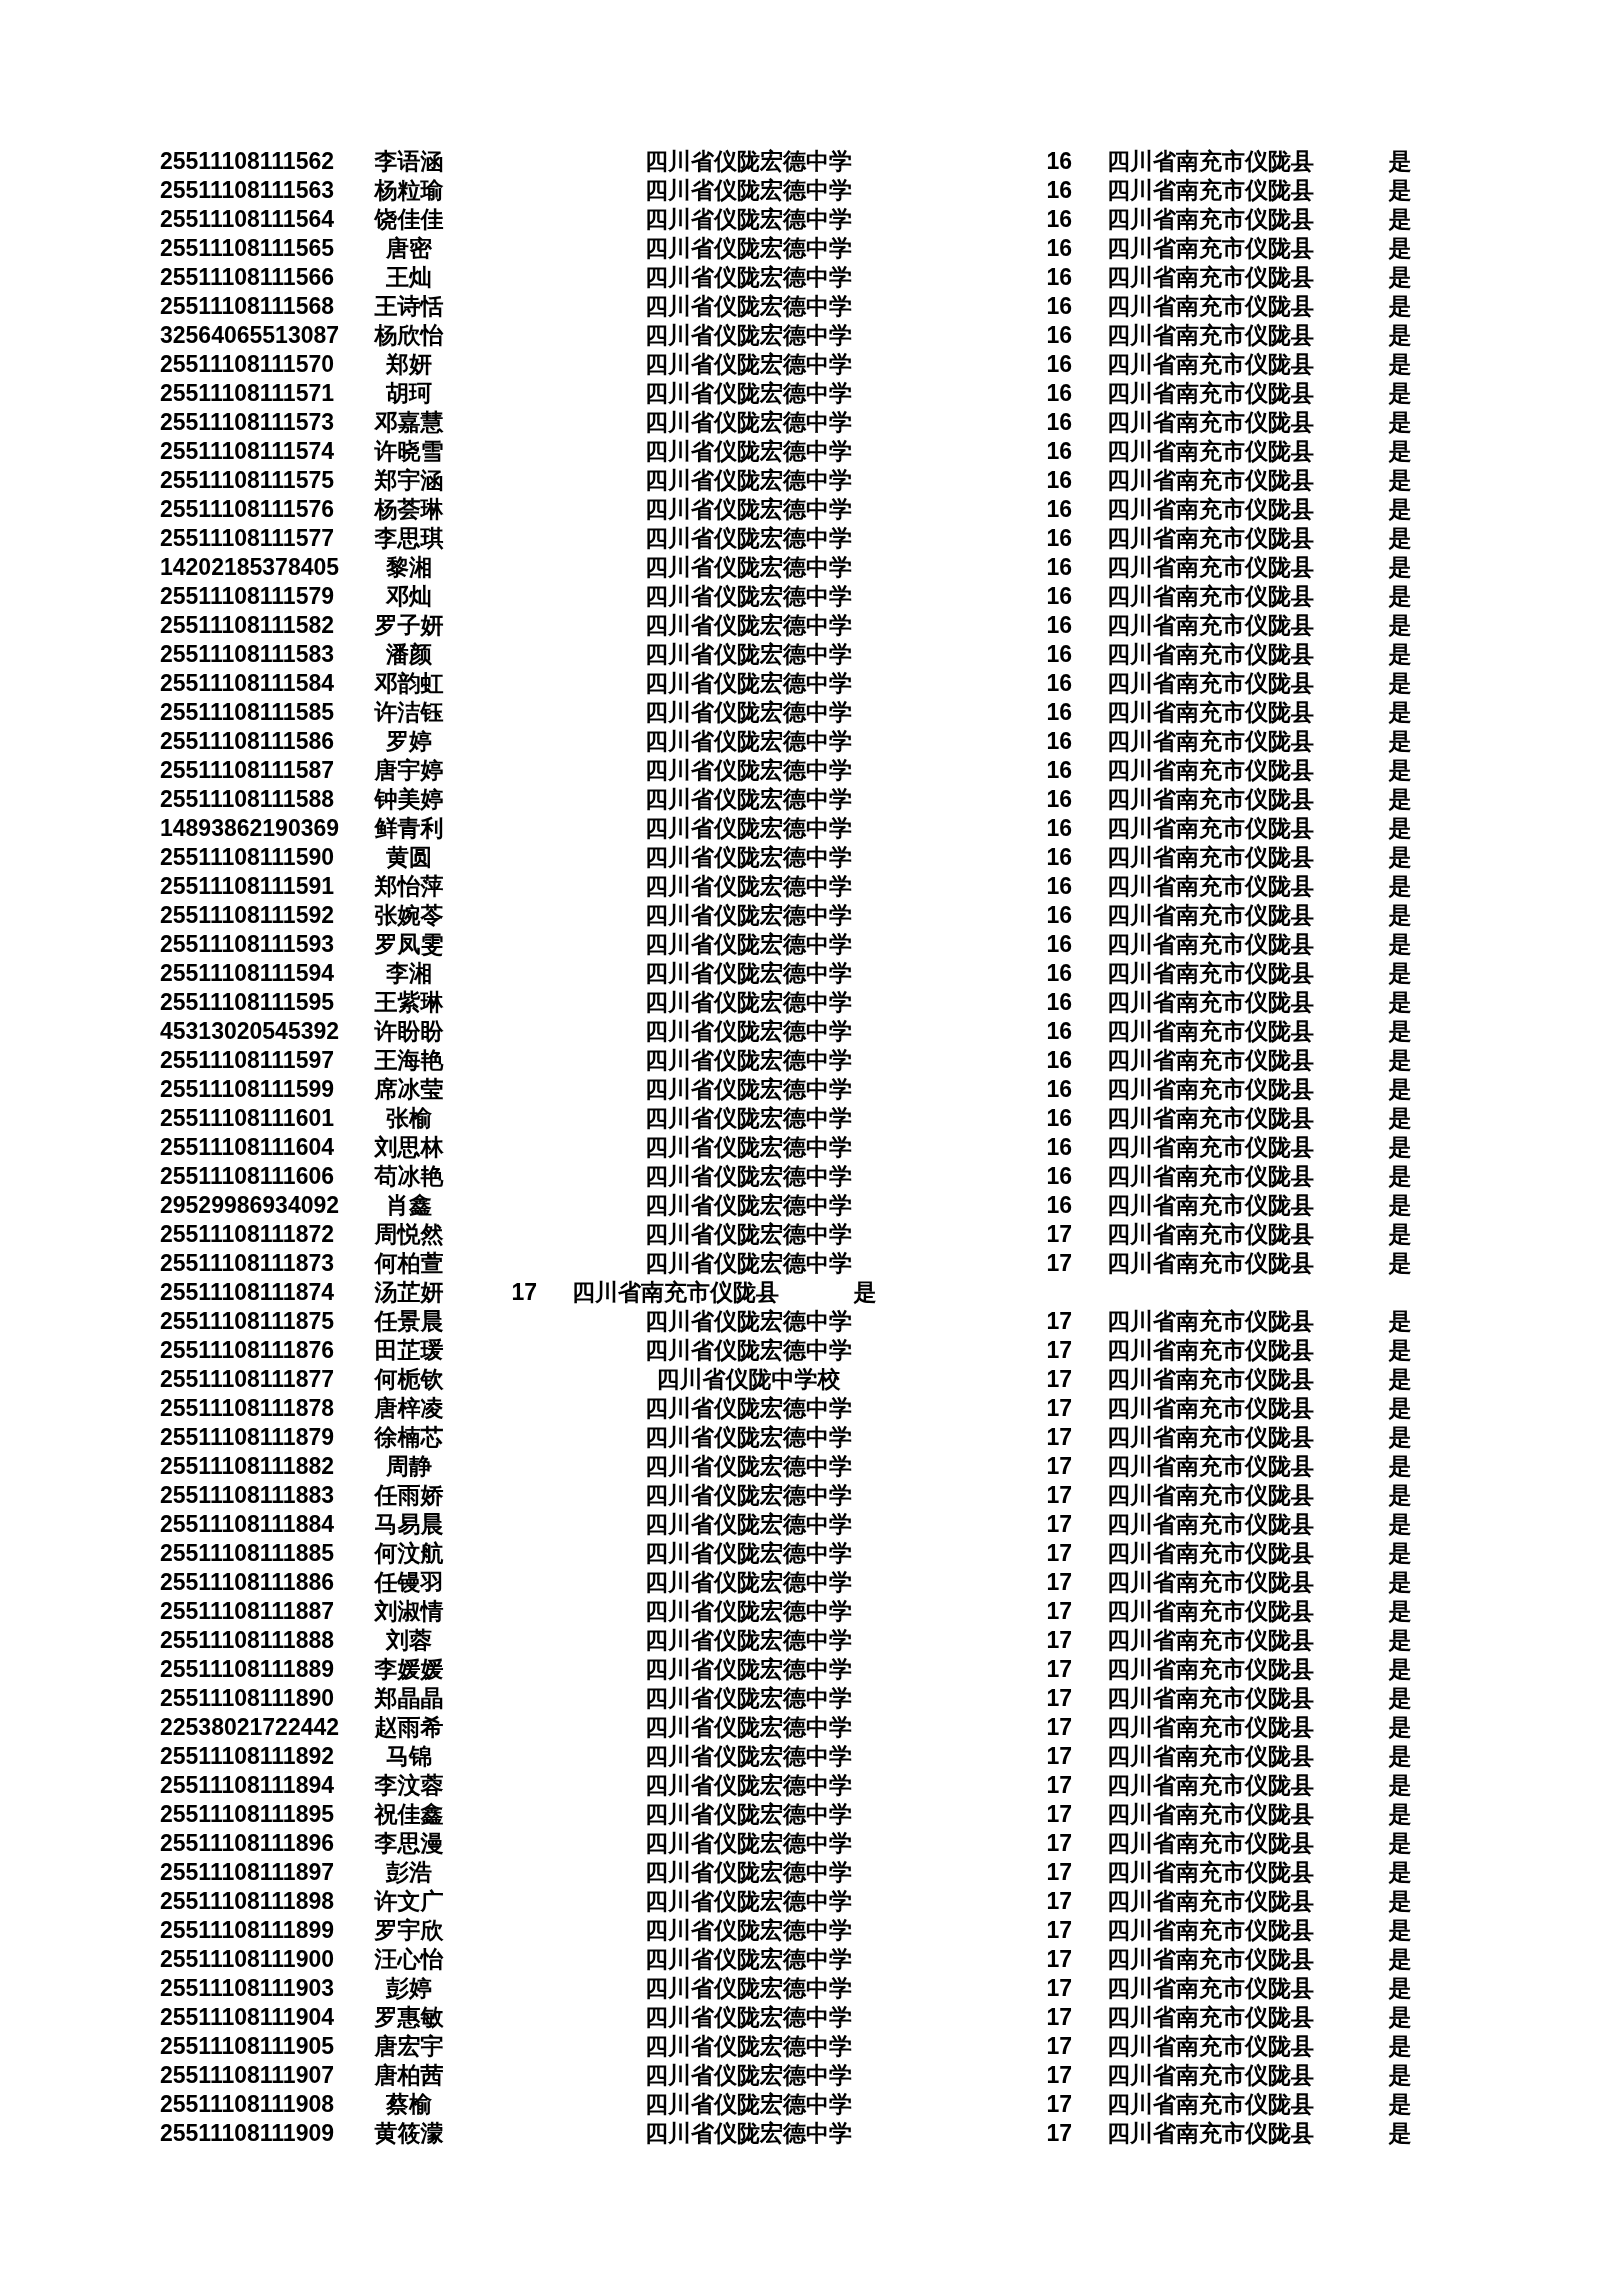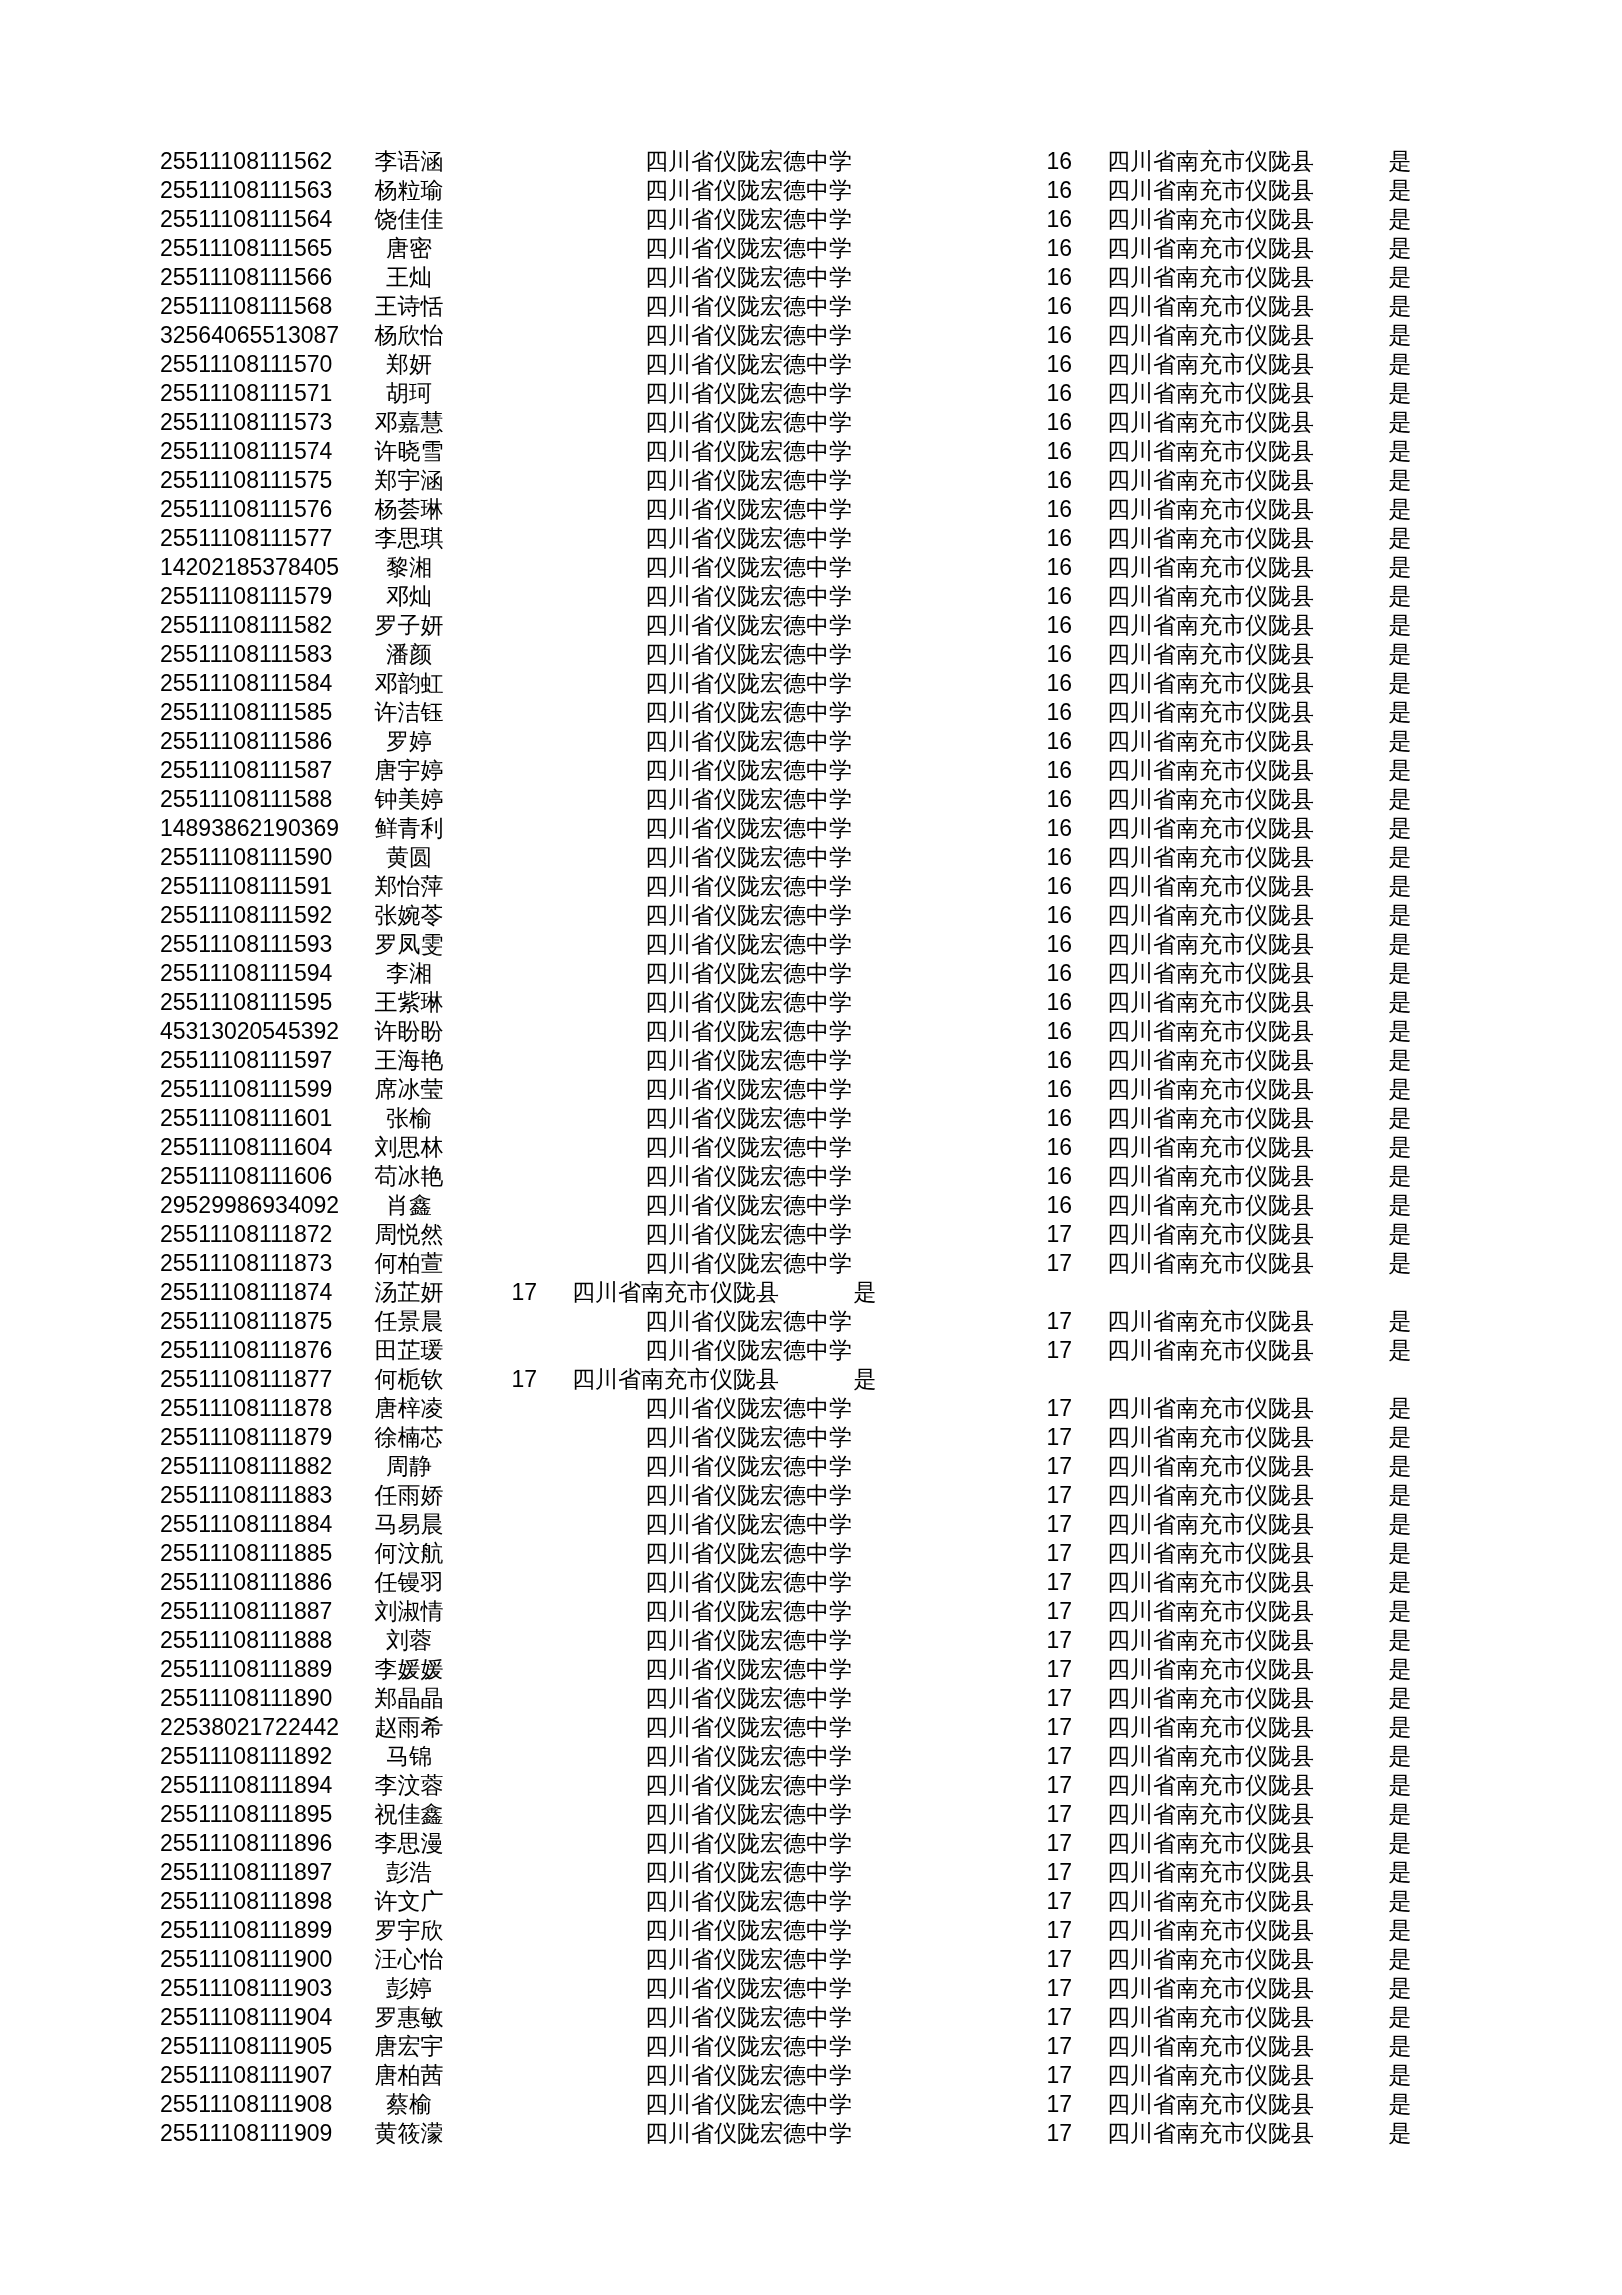--- a/index.html
+++ b/index.html
@@ -13,20 +13,21 @@
     color: #000000;
     font-family: "Liberation Sans", sans-serif;
     position: relative;
     overflow: hidden;
   }
   .sheet {
     position: absolute;
     top: 147px;
     left: 0;
     width: 1493px;
+    font-weight: bold;
   }
   .row {
     display: flex;
     height: 29px;
     align-items: center;
     font-size: 23px;
     line-height: 29px;
   }
   .cell {
     white-space: nowrap;
@@ -416,20 +417,21 @@
     <div class="cell c-name">田芷瑗</div>
     <div class="cell c-school">四川省仪陇宏德中学</div>
     <div class="cell c-age">17</div>
     <div class="cell c-region">四川省南充市仪陇县</div>
     <div class="cell c-flag">是</div>
   </div>
 
   <div class="row">
     <div class="cell c-id">25511108111877</div>
     <div class="cell c-name">何栀钦</div>
+    <div class="cell c-school">四川省仪陇中学校</div>
     <div class="cell c-age">17</div>
     <div class="cell c-region">四川省南充市仪陇县</div>
     <div class="cell c-flag">是</div>
   </div>
 
   <div class="row">
     <div class="cell c-id">25511108111878</div>
     <div class="cell c-name">唐梓凌</div>
     <div class="cell c-school">四川省仪陇宏德中学</div>
     <div class="cell c-age">17</div>

